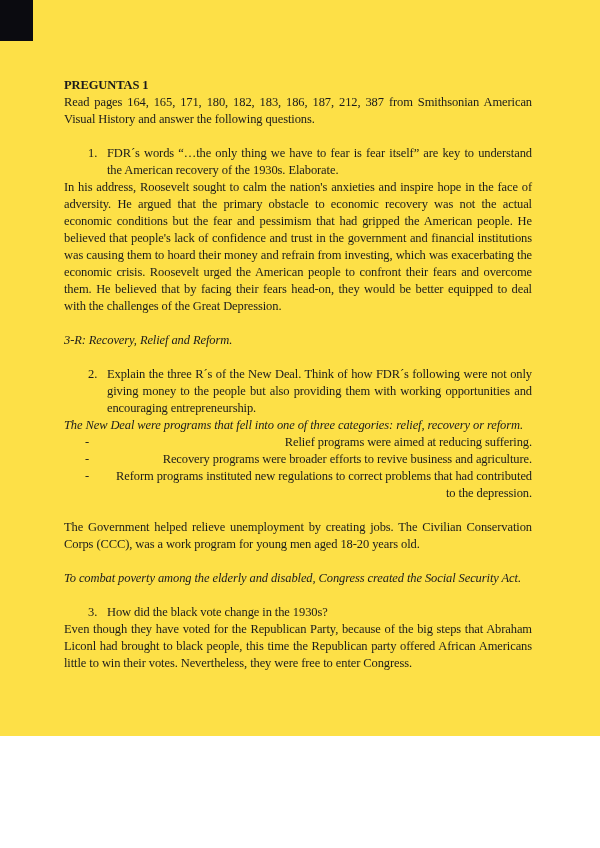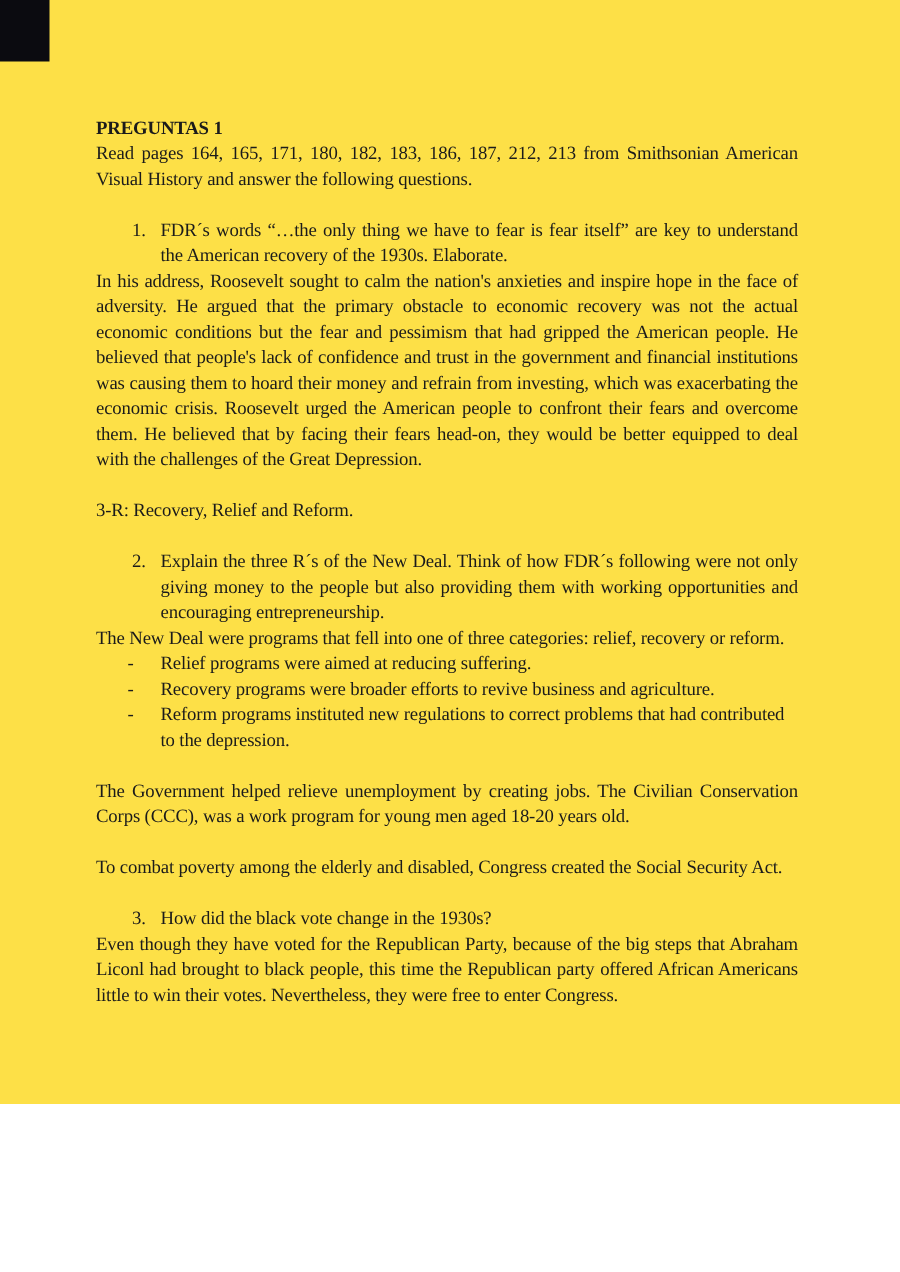--- a/index.html
+++ b/index.html
@@ -56,39 +56,40 @@
   .bullet {
     display: flex;
     padding-left: 21px;
   }
   .bullet .marker {
     flex: none;
     width: 22px;
   }
   .bullet .btext {
     flex: 1;
-    text-align: left;
+    text-align: right;
   }
   .oneline {
     white-space: nowrap;
     text-align: left;
+    font-style: italic;
   }
 </style>
 </head>
 <body>
 
 <div class="page">
 
   <div class="corner-block" style="background:#0b0b10"></div>
 
   <div class="content">
 
     <p class="title">PREGUNTAS 1</p>
 
-    <p>Read pages 164, 165, 171, 180, 182, 183, 186, 187, 212, 213 from Smithsonian American Visual History and answer the following questions.</p>
+    <p>Read pages 164, 165, 171, 180, 182, 183, 186, 187, 212, 387 from Smithsonian American Visual History and answer the following questions.</p>
 
     <div class="numbered gap-above">
       <span class="num">1.</span>
       <span class="ntext">FDR´s words “…the only thing we have to fear is fear itself” are key to understand the American recovery of the 1930s. Elaborate.</span>
     </div>
 
     <p>In his address, Roosevelt sought to calm the nation's anxieties and inspire hope in the face of adversity. He argued that the primary obstacle to economic recovery was not the actual economic conditions but the fear and pessimism that had gripped the American people. He believed that people's lack of confidence and trust in the government and financial institutions was causing them to hoard their money and refrain from investing, which was exacerbating the economic crisis. Roosevelt urged the American people to confront their fears and overcome them. He believed that by facing their fears head-on, they would be better equipped to deal with the challenges of the Great Depression.</p>
 
     <p class="gap-above oneline">3-R: Recovery, Relief and Reform.</p>
 

